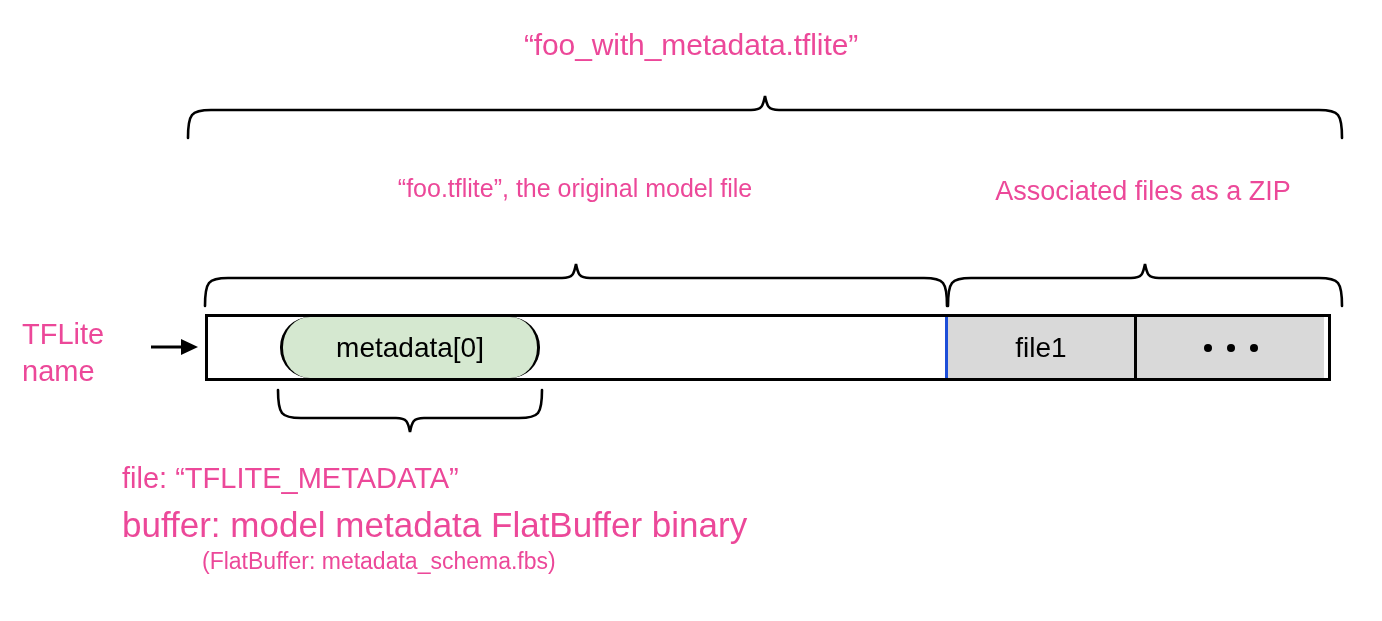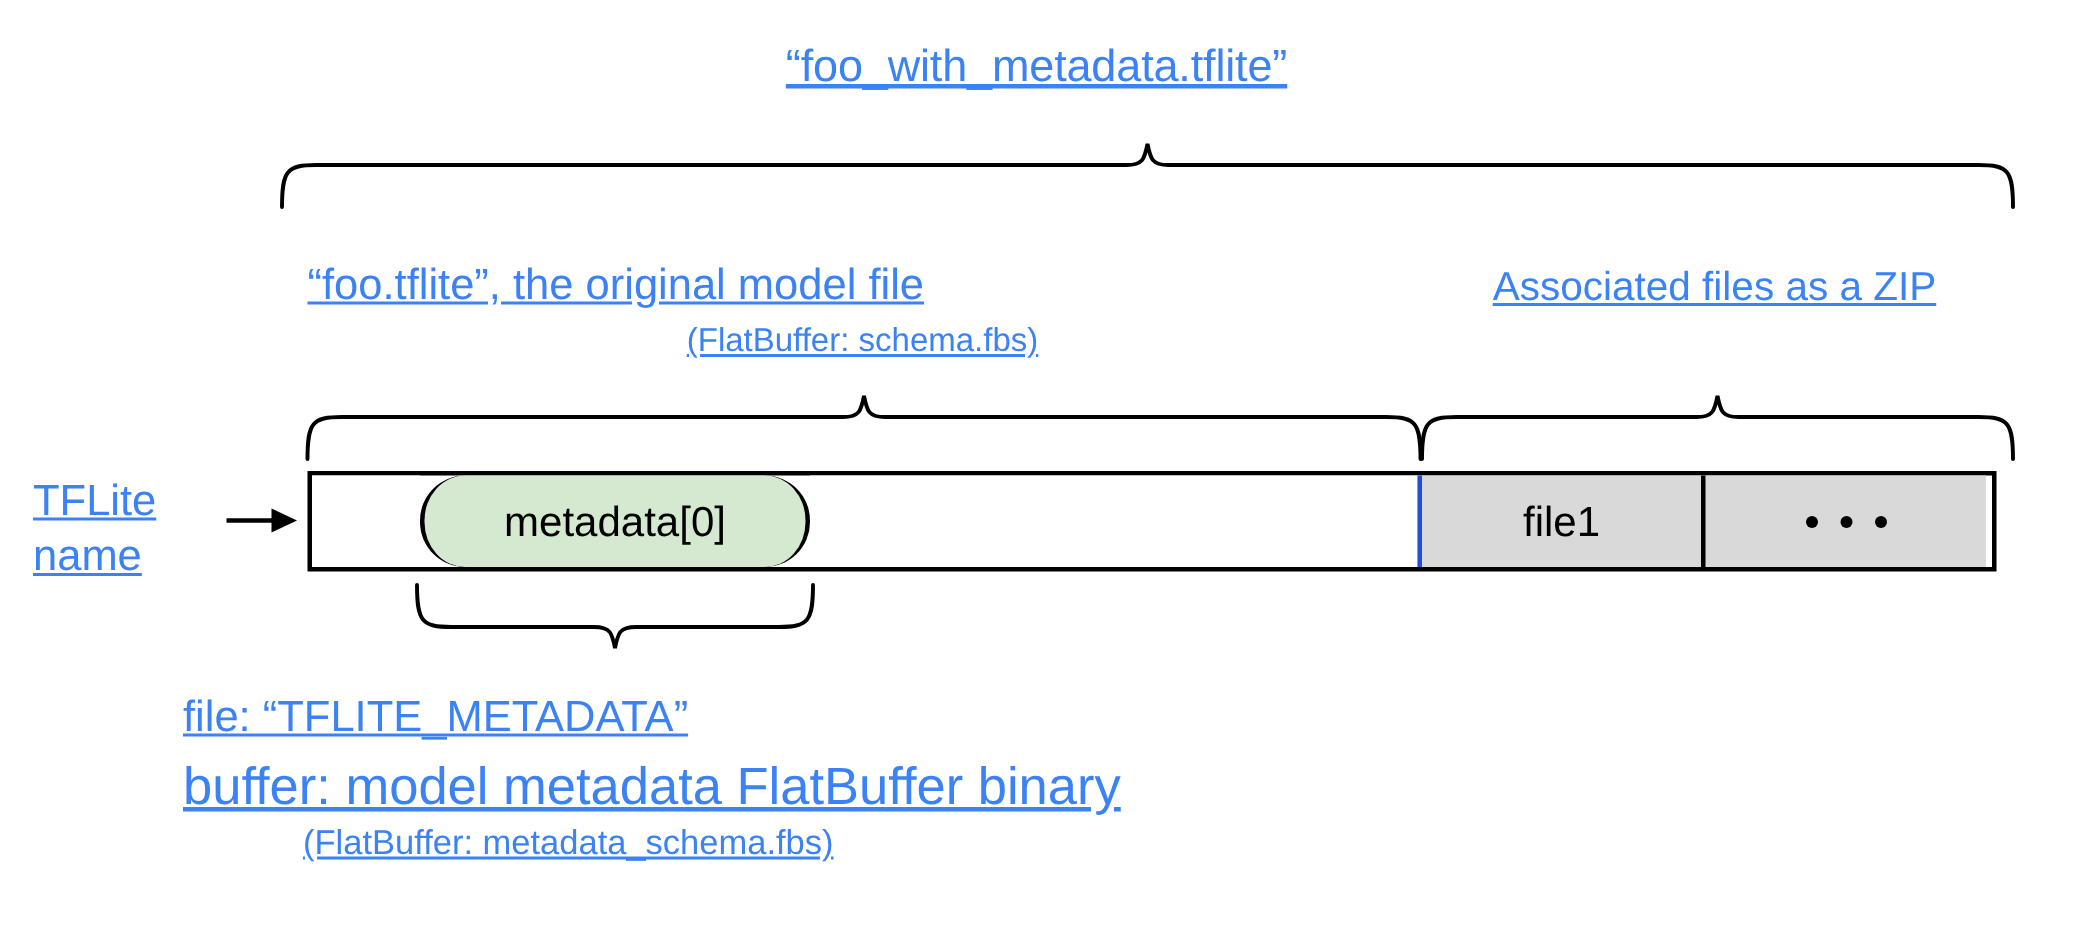--- a/index.html
+++ b/index.html
@@ -12,36 +12,36 @@
     width: 1382px;
     height: 621px;
     background: #ffffff;
     font-family: "Liberation Sans", sans-serif;
     color: #000000;
     overflow: hidden;
   }
   .txt {
     position: absolute;
     white-space: nowrap;
-    color: #3b82f6;
-    text-decoration: underline;
+    color: #ec4899;
   }
   
   #title-text {
     left: 0; top: 28px;
     width: 1382px;
     text-align: center;
     font-size: 30px;
     letter-spacing: -0.1px;
   }
   
   #model-file-label {
     left: 205px; top: 174px;
     width: 740px;
-    font-size: 29px;
+    text-align: center;
+    font-size: 25px;
   }
   #model-file-sublabel {
     left: 205px; top: 214px;
     width: 740px;
     text-align: center;
     font-size: 22px;
   }
   #zip-label {
     left: 948px; top: 176px;
     width: 390px;
@@ -123,21 +123,20 @@
 <div id="canvas">
 
   <div class="txt" id="title-text">“foo_with_metadata.tflite”</div>
 
   <svg class="brace" id="brace-full" width="1160" height="46" viewBox="0 0 1160 46" fill="none">
     <path d="M3 44 C3 20, 6 16, 26 16 L566 16 C577 16, 578 12, 580 2
              C582 12, 583 16, 594 16 L1134 16 C1154 16, 1157 20, 1157 44" stroke="#000" stroke-width="2.6" fill="none" stroke-linecap="round"></path>
   </svg>
 
   <div class="txt" id="model-file-label">“foo.tflite”, the original model file</div>
-  <div class="txt" id="model-file-sublabel">(FlatBuffer: schema.fbs)</div>
   <div class="txt" id="zip-label">Associated files as a ZIP</div>
 
   <svg class="brace" id="brace-modelfile" width="748" height="46" viewBox="0 0 748 46" fill="none">
     <path d="M3 44 C3 20, 6 16, 26 16 L360 16 C371 16, 372 12, 374 2
              C376 12, 377 16, 388 16 L722 16 C742 16, 745 20, 745 44" stroke="#000" stroke-width="2.6" fill="none" stroke-linecap="round"></path>
   </svg>
 
   <svg class="brace" id="brace-zip" width="400" height="46" viewBox="0 0 400 46" fill="none">
     <path d="M3 44 C3 20, 6 16, 26 16 L186 16 C197 16, 198 12, 200 2
              C202 12, 203 16, 214 16 L374 16 C394 16, 397 20, 397 44" stroke="#000" stroke-width="2.6" fill="none" stroke-linecap="round"></path>

